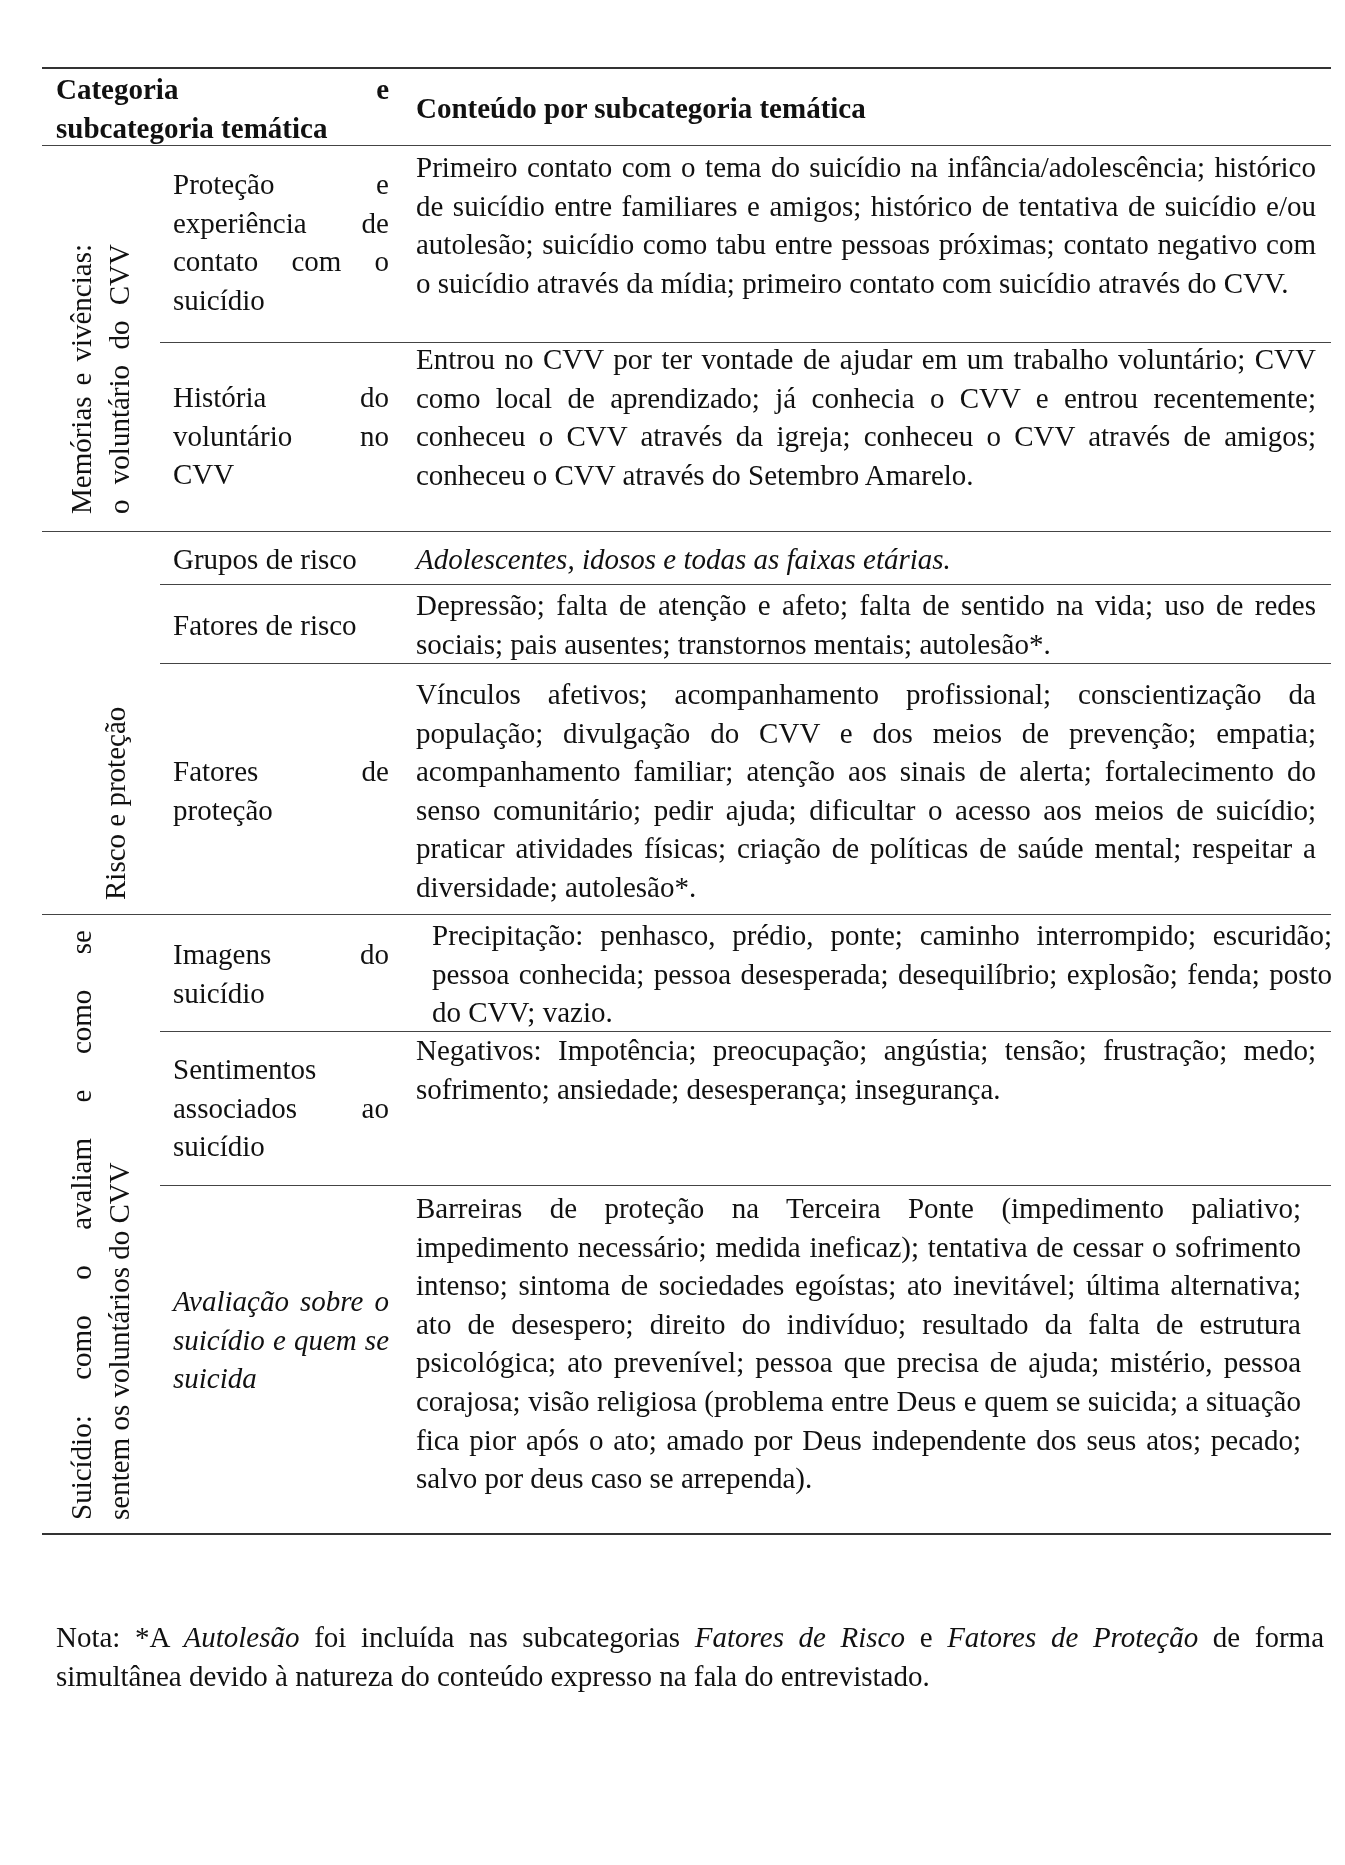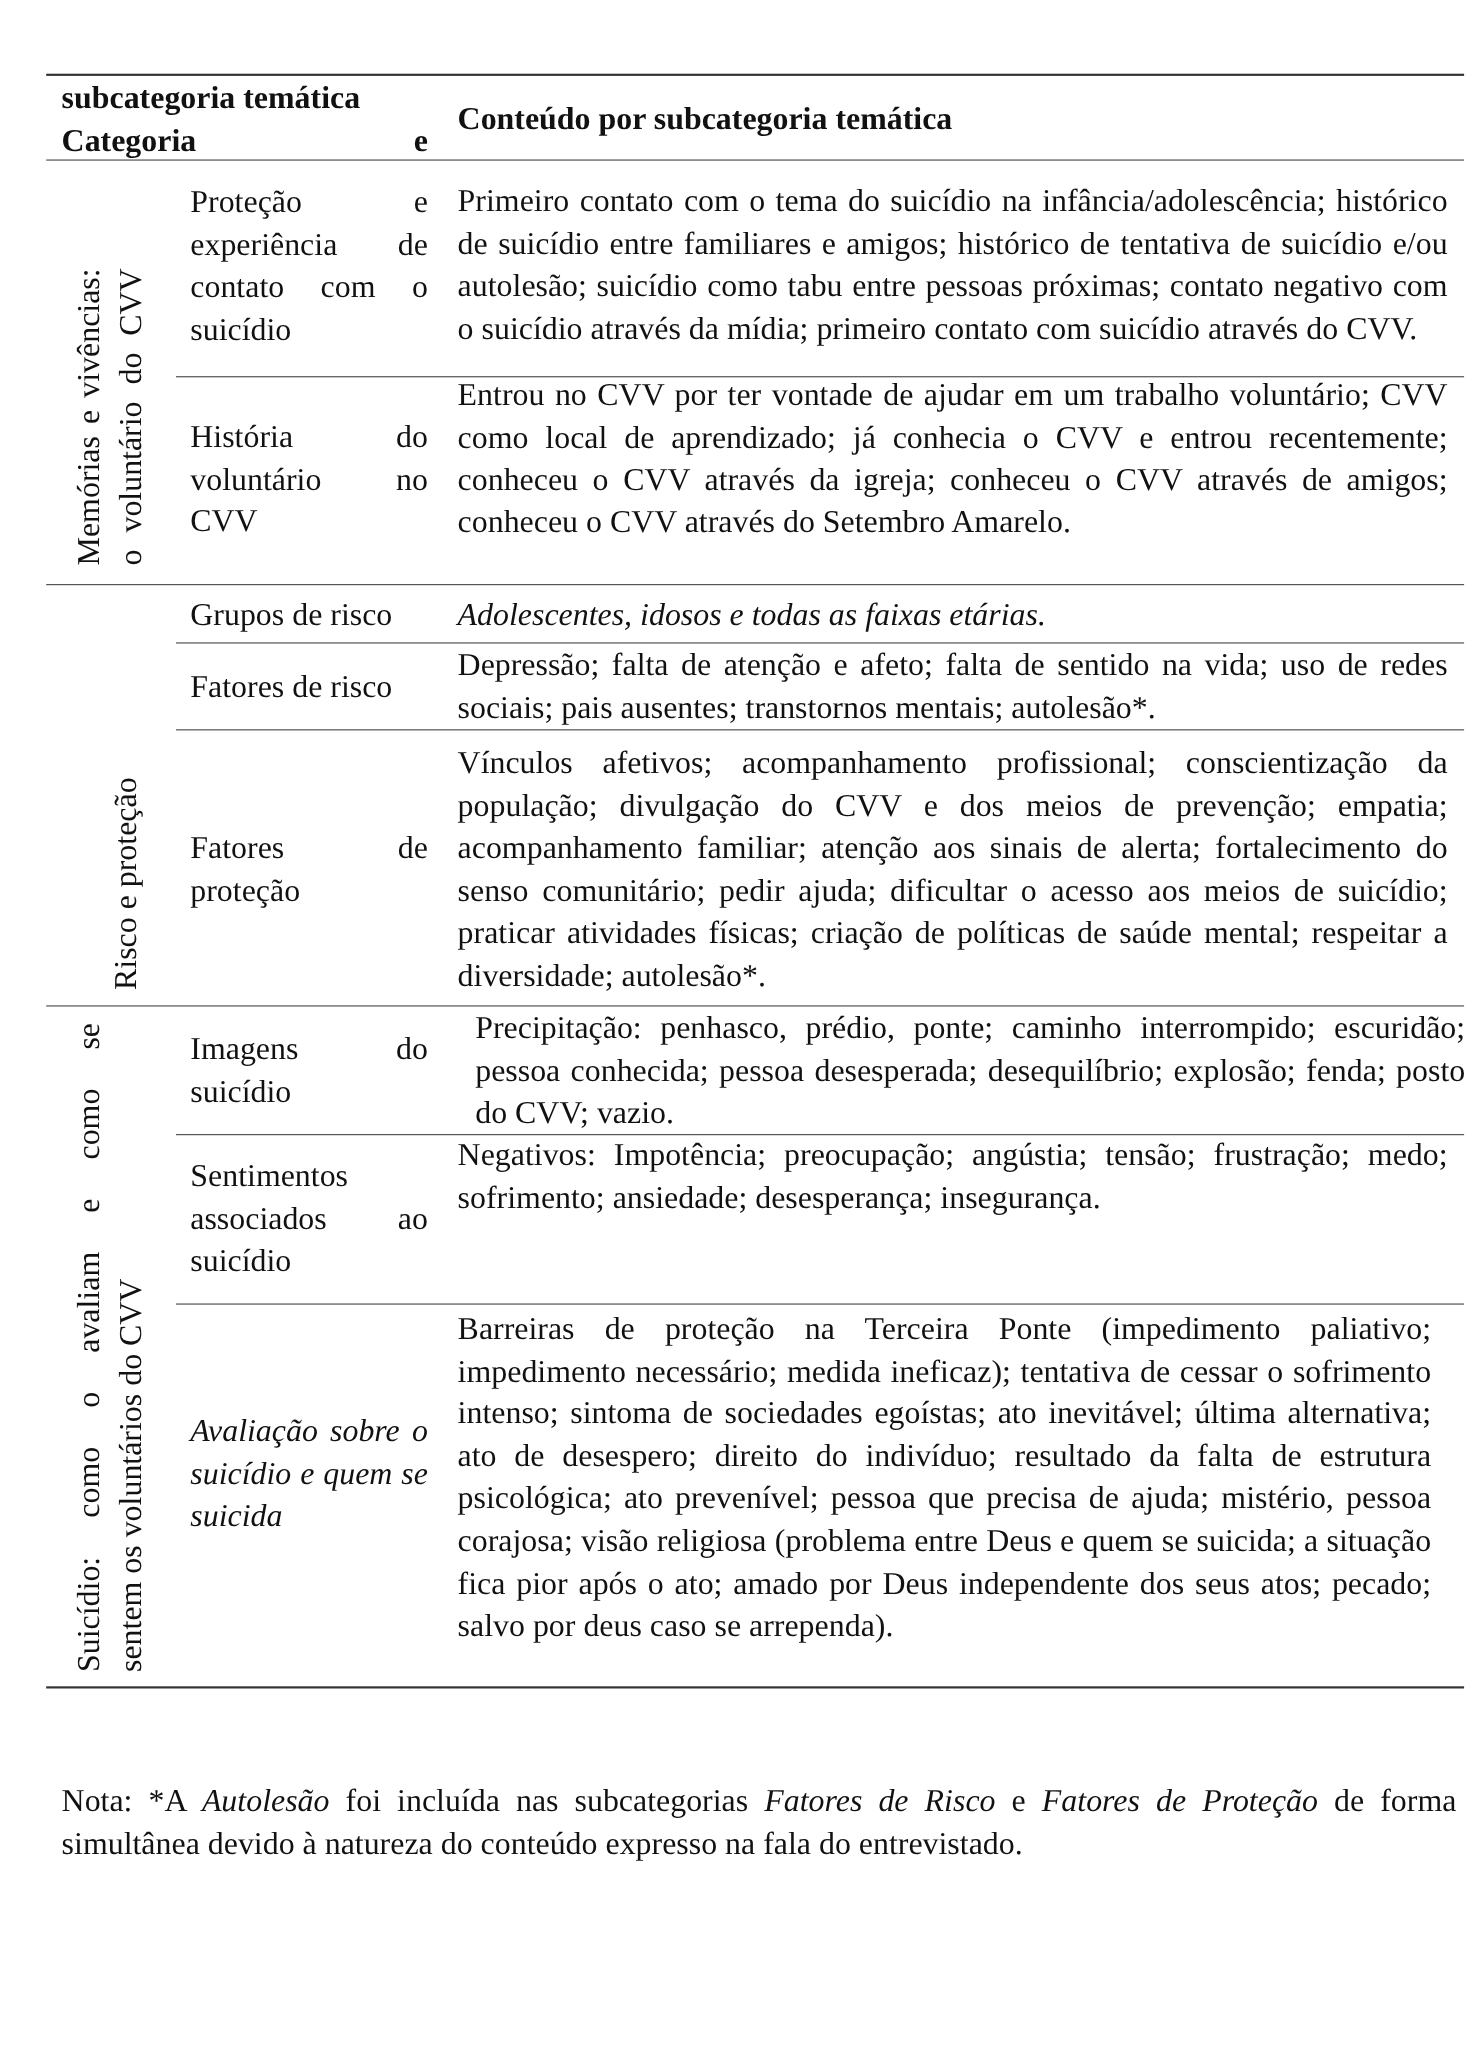--- a/index.html
+++ b/index.html
@@ -23,34 +23,34 @@
 <div class="rule thin" style="left:160px; width:1171px; top:342px;"></div>
 <div class="rule thin" style="left:42px; width:1289px; top:531px;"></div>
 <div class="rule thin" style="left:160px; width:1171px; top:584px;"></div>
 <div class="rule thin" style="left:160px; width:1171px; top:663px;"></div>
 <div class="rule thin" style="left:42px; width:1289px; top:914px;"></div>
 <div class="rule thin" style="left:160px; width:1171px; top:1031px;"></div>
 <div class="rule thin" style="left:160px; width:1171px; top:1185px;"></div>
 <div class="rule" style="left:42px; width:1289px; top:1533px;"></div>
 
 <div class="cell hdr" style="left:56px; top:70px; width:333px;">
-  <div>subcategoria temática</div>
   <div style="display:flex; justify-content:space-between;">
     <span>Categoria</span>
     <span>e</span>
   </div>
+  <div>subcategoria temática</div>
 </div>
 <div class="cell hdr" style="left:416px; top:89px; width:900px;">Conteúdo por subcategoria temática</div>
 
 <div class="vert" style="left:62px; top:244px; height:270px; width:82px;">
   <div>Memórias e vivências:</div>
   <div>o voluntário do CVV</div>
 </div>
 <div class="cell just" style="left:173px; top:165px; width:216px;">Proteção e experiência de contato com o suicídio</div>
-<div class="cell just" style="left:416px; top:148px; width:900px;margin-top:16px;">Primeiro contato com o tema do suicídio na infância/adolescência; histórico de suicídio entre familiares e amigos; histórico de tentativa de suicídio e/ou autolesão; suicídio como tabu entre pessoas próximas; contato negativo com o suicídio através da mídia; primeiro contato com suicídio através do CVV.</div>
+<div class="cell just" style="left:416px; top:148px; width:900px;">Primeiro contato com o tema do suicídio na infância/adolescência; histórico de suicídio entre familiares e amigos; histórico de tentativa de suicídio e/ou autolesão; suicídio como tabu entre pessoas próximas; contato negativo com o suicídio através da mídia; primeiro contato com suicídio através do CVV.</div>
 
 <div class="cell just" style="left:173px; top:378px; width:216px;">História do voluntário no CVV</div>
 <div class="cell just" style="left:416px; top:340px; width:900px;">Entrou no CVV por ter vontade de ajudar em um trabalho voluntário; CVV como local de aprendizado; já conhecia o CVV e entrou recentemente; conheceu o CVV através da igreja; conheceu o CVV através de amigos; conheceu o CVV através do Setembro Amarelo.</div>
 
 <div class="vert" style="left:96px; top:680px; height:220px; width:44px; text-align-last:auto;">
   <div>Risco e proteção</div>
 </div>
 <div class="cell" style="left:173px; top:540px; width:230px; white-space:nowrap;">Grupos de risco</div>
 <div class="cell just" style="left:416px; top:540px; width:900px;font-style:italic;">Adolescentes, idosos e todas as faixas etárias.</div>
 

